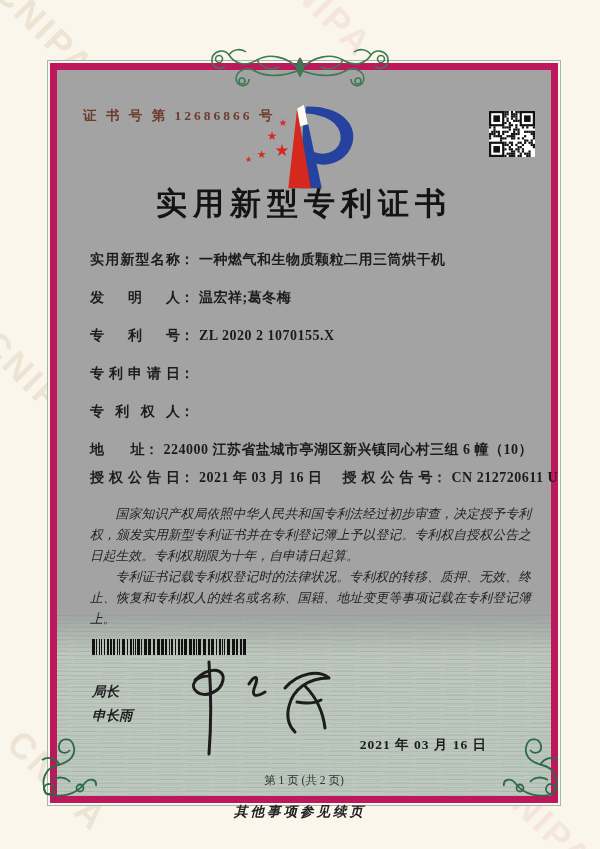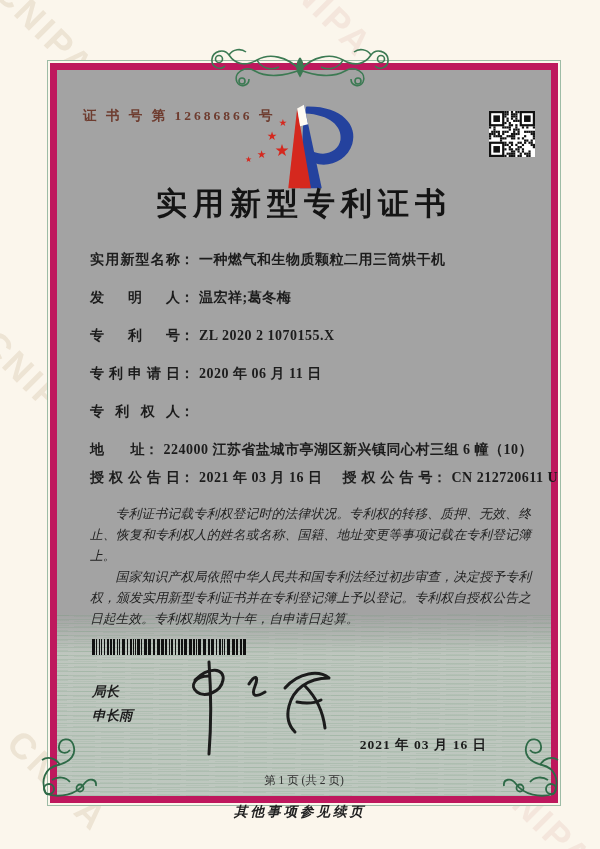--- a/index.html
+++ b/index.html
@@ -281,21 +281,20 @@
         <span class="fvalue">温宏祥;葛冬梅</span>
       </div>
       <div class="frow">
         <span class="flabel">专利号</span>
           <span class="fcolon">：</span>
         <span class="fvalue">ZL 2020 2 1070155.X</span>
       </div>
       <div class="frow">
         <span class="flabel">专利申请日</span>
           <span class="fcolon">：</span>
-        <span class="fvalue">2020 年 06 月 11 日</span>
       </div>
       <div class="frow">
         <span class="flabel">专利权人</span>
           <span class="fcolon">：</span>
       </div>
       <div class="frow tight">
         <span class="flabel">地址</span>
           <span class="fcolon">：</span>
         <span class="fvalue">224000 江苏省盐城市亭湖区新兴镇同心村三组 6 幢（10）</span>
       </div>
@@ -307,22 +306,22 @@
         </span>
         <span class="fgroup second">
           <span class="flabel">授权公告号</span>
             <span class="fcolon">：</span>
           <span class="fvalue">CN 212720611 U</span>
         </span>
       </div>
     </div>
 
     <div class="body-text">
+      <p>国家知识产权局依照中华人民共和国专利法经过初步审查，决定授予专利权，颁发实用新型专利证书并在专利登记簿上予以登记。专利权自授权公告之日起生效。专利权期限为十年，自申请日起算。</p>
       <p>专利证书记载专利权登记时的法律状况。专利权的转移、质押、无效、终止、恢复和专利权人的姓名或名称、国籍、地址变更等事项记载在专利登记簿上。</p>
-      <p>国家知识产权局依照中华人民共和国专利法经过初步审查，决定授予专利权，颁发实用新型专利证书并在专利登记簿上予以登记。专利权自授权公告之日起生效。专利权期限为十年，自申请日起算。</p>
     </div>
 
     <svg class="barcode" id="barcode-svg" viewBox="0 0 156 16" preserveAspectRatio="none">
         <rect x="0" y="0" width="3" height="16" fill="#111"></rect>
         <rect x="4" y="0" width="1" height="16" fill="#111"></rect>
         <rect x="7" y="0" width="1" height="16" fill="#111"></rect>
         <rect x="9" y="0" width="1" height="16" fill="#111"></rect>
         <rect x="12" y="0" width="1" height="16" fill="#111"></rect>
         <rect x="15" y="0" width="2" height="16" fill="#111"></rect>
         <rect x="18" y="0" width="2" height="16" fill="#111"></rect>

